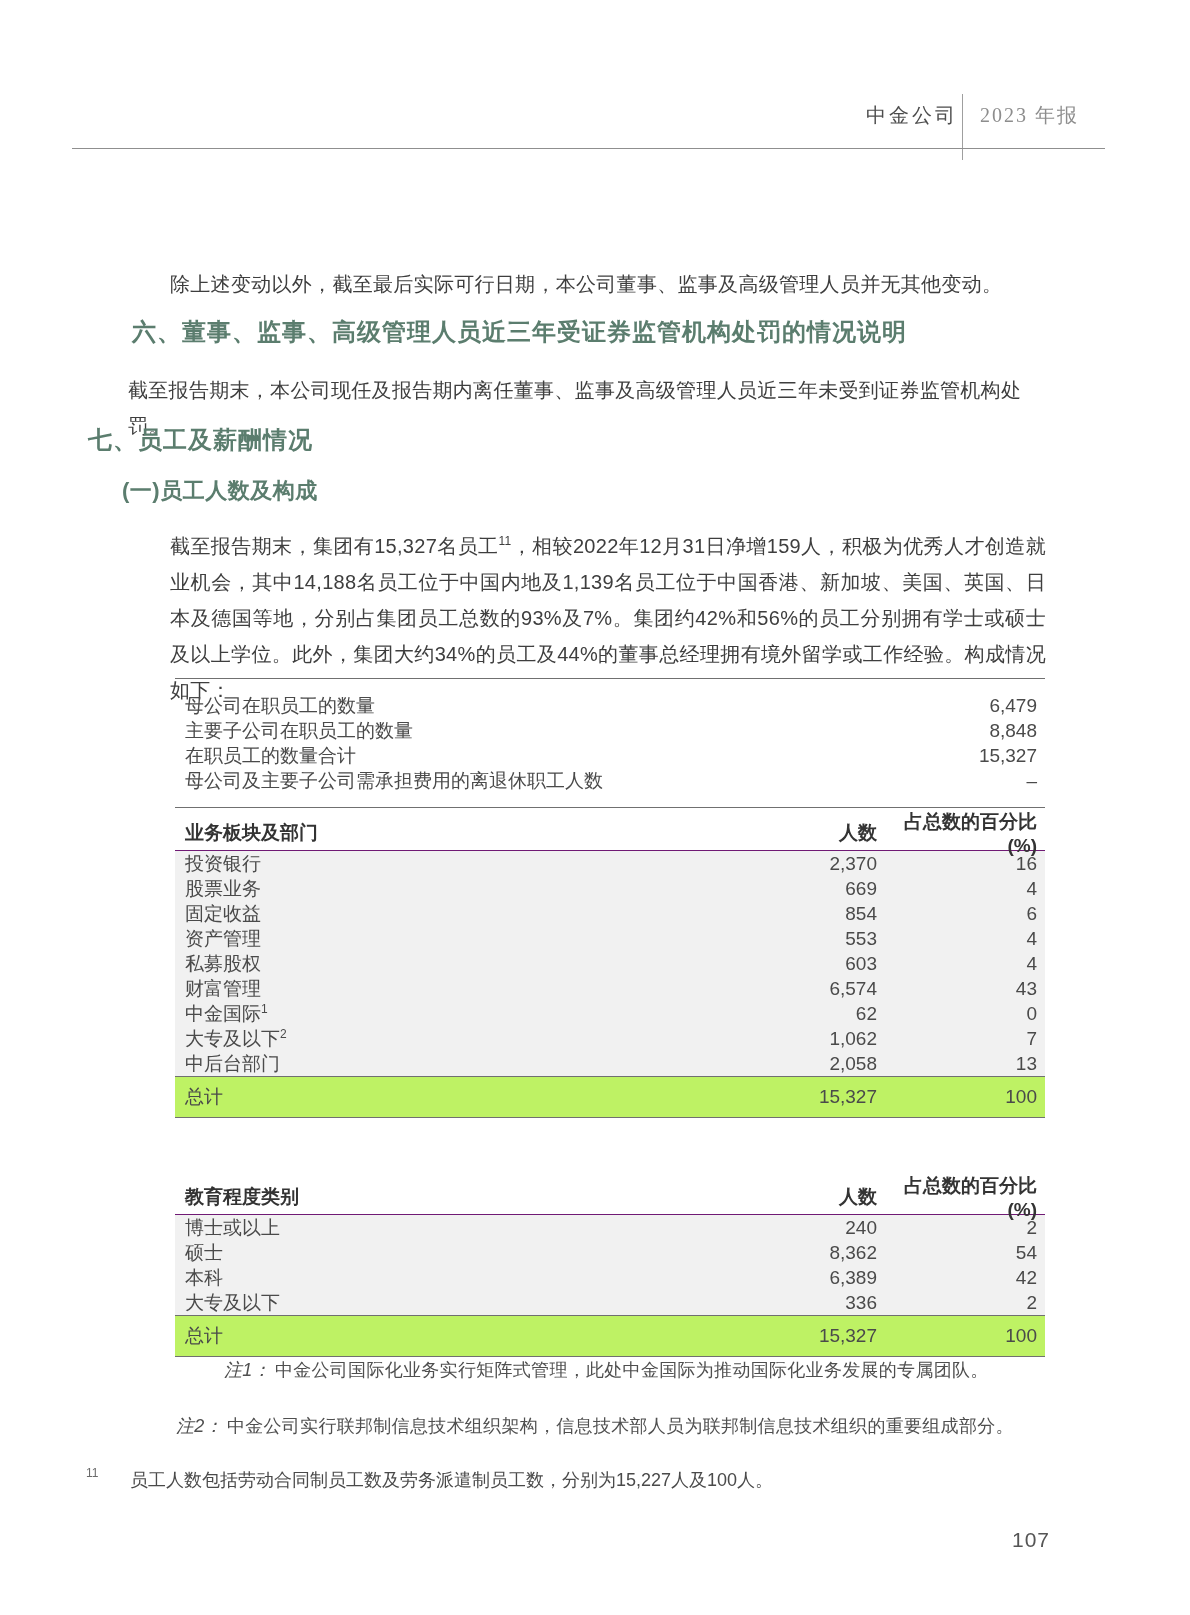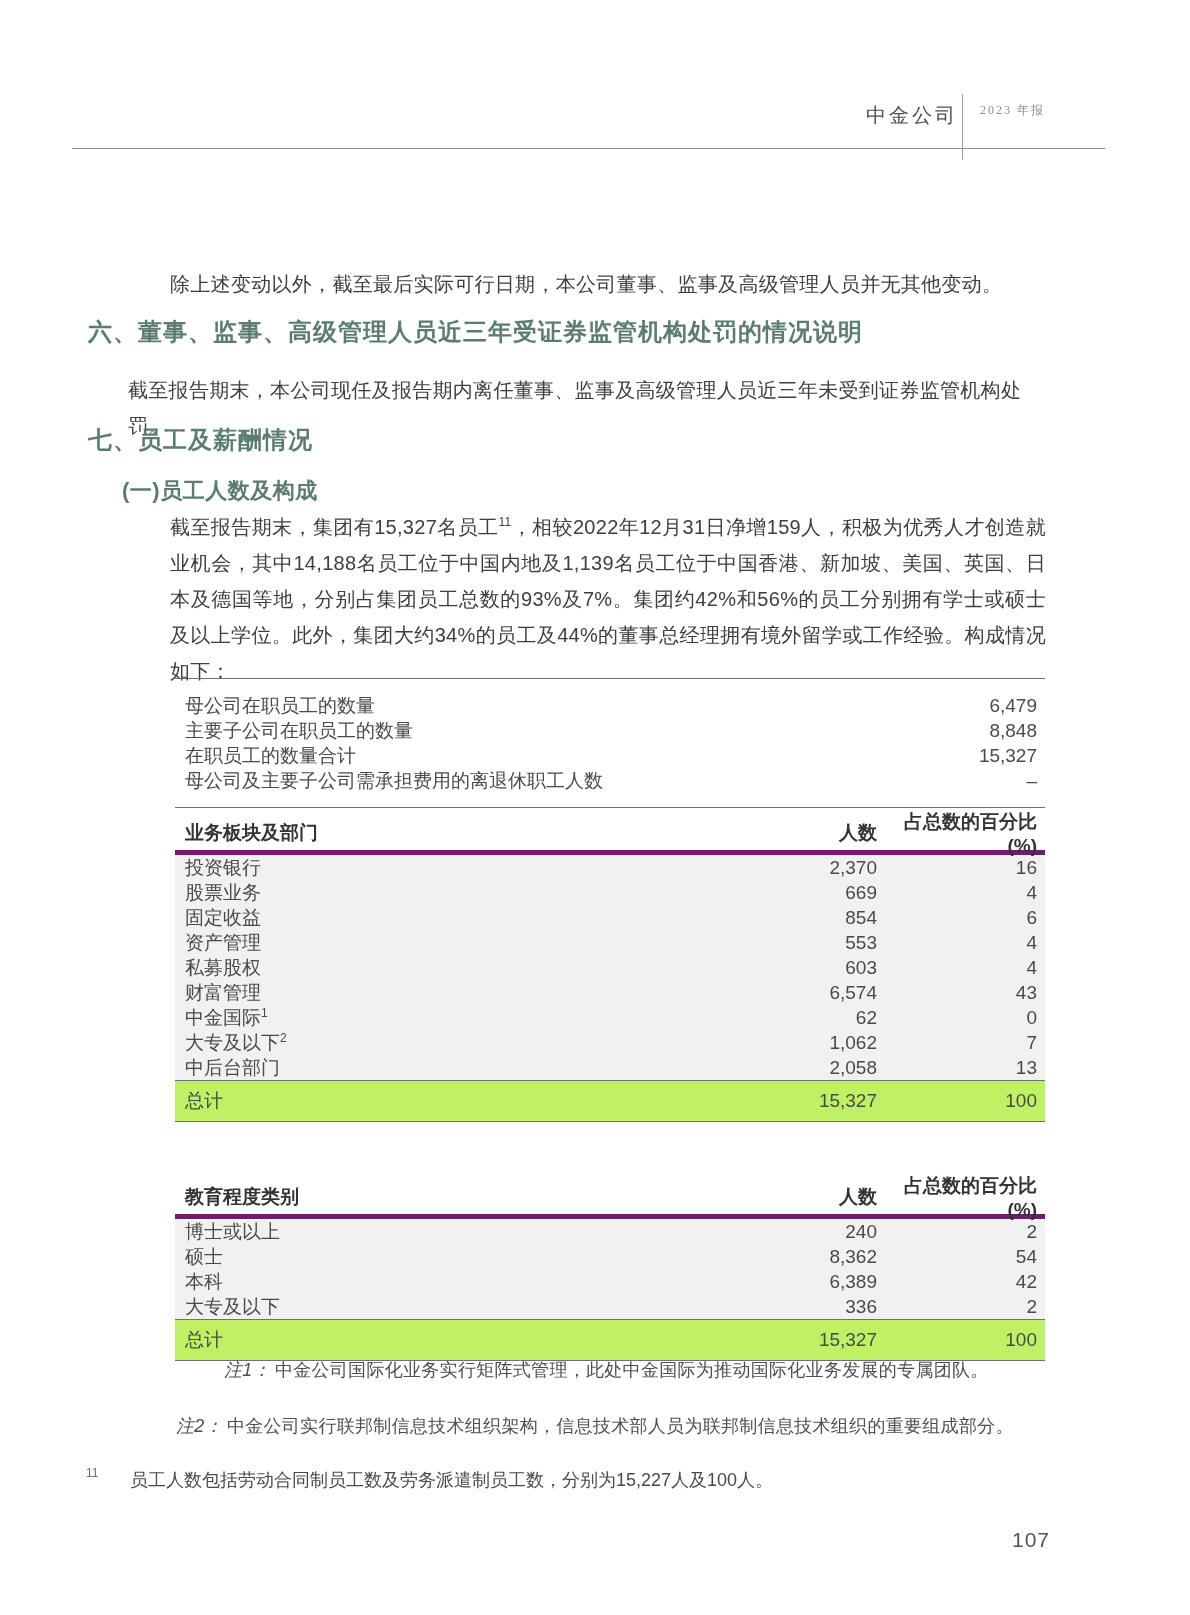--- a/index.html
+++ b/index.html
@@ -3,46 +3,46 @@
 <meta charset="utf-8">
 <style>
   html,body{margin:0;padding:0;background:#ffffff;}
   .page{position:relative;width:1190px;height:1615px;background:#ffffff;overflow:hidden;
         font-family:"Liberation Sans","DejaVu Sans",sans-serif;color:#3f3f3f;}
 
   
   .hdr-company{position:absolute;top:102px;left:866px;font-family:"Liberation Serif","DejaVu Serif",serif;
                font-size:20px;color:#4d4d4d;letter-spacing:3px;text-align:right;}
   .hdr-edition{position:absolute;top:102px;left:980px;font-family:"Liberation Serif","DejaVu Serif",serif;
-               font-size:12px;color:#8d8d8d;letter-spacing:2px;}
+               font-size:20px;color:#8d8d8d;letter-spacing:2px;}
   .hdr-vline{position:absolute;left:962px;top:94px;width:1px;height:66px;background:#9f9f9f;}
   .hdr-rule{position:absolute;left:72px;top:148px;width:1033px;height:1px;background:#8f8f8f;}
 
   
   .para{position:absolute;font-size:20px;line-height:36px;letter-spacing:.3px;color:#3e3e3e;}
   #intro-para{left:170px;top:266px;width:880px;}
   .h1{position:absolute;left:88px;font-size:24px;font-weight:bold;color:#5b7d6e;letter-spacing:1px;}
-  #heading-6{top:316px;}
+  #heading-6{top:316px;margin-left:44px;}
   #para-6{left:128px;top:372px;width:930px;}
   #heading-7{top:424px;}
   .h2{position:absolute;left:122px;font-size:22px;font-weight:bold;color:#5b7d6e;letter-spacing:.5px;}
   #sub-7{top:476px;}
-  #para-7{left:170px;top:509px;width:876px;text-align:justify;}
+  #para-7{left:170px;top:528px;width:876px;text-align:justify;}
   sup{font-size:12px;line-height:0;}
 
   
   .tbl{position:absolute;left:175px;width:870px;font-size:19px;color:#4a4a4a;}
   .row{display:flex;align-items:center;}
   #headcount-table{top:678px;border-top:1px solid #707070;border-bottom:1px solid #707070;padding:14px 0;}
   #headcount-table .row{height:25px;}
   .t1-label{flex:1;padding-left:10px;}
   .t1-val{text-align:right;padding-right:8px;}
 
   .thead{display:flex;align-items:center;height:34px;font-weight:bold;color:#333333;
-         border-bottom:5px solid #701a75;}
+         border-bottom:1px solid #701a75;}
   .tbody{background:#f1f1f1;}
   .tbody .row{height:25px;}
   .tsep{height:1px;background:#707070;}
   .ttotal{display:flex;align-items:center;height:40px;background:#bef264;border-bottom:1px solid #707070;}
   .cell-name{flex:1;padding-left:10px;}
   .cell-count{width:120px;text-align:right;}
   .cell-pct{width:160px;text-align:right;padding-right:8px;}
   #business-table{top:816px;}
   #education-table{top:1180px;}
 

